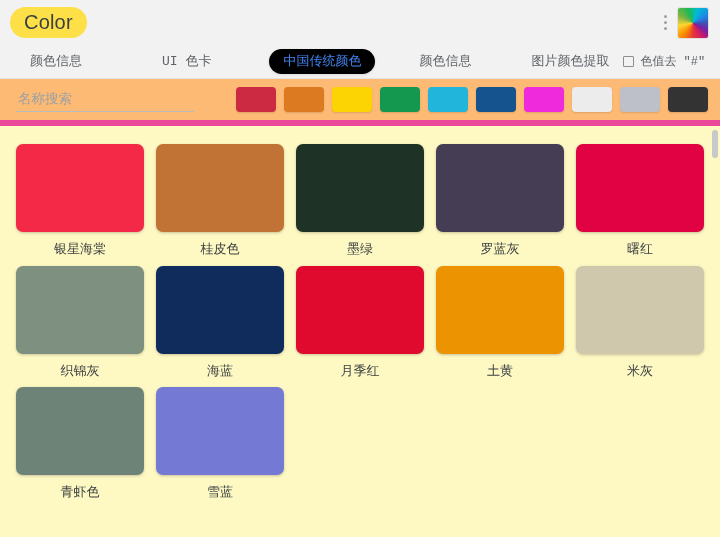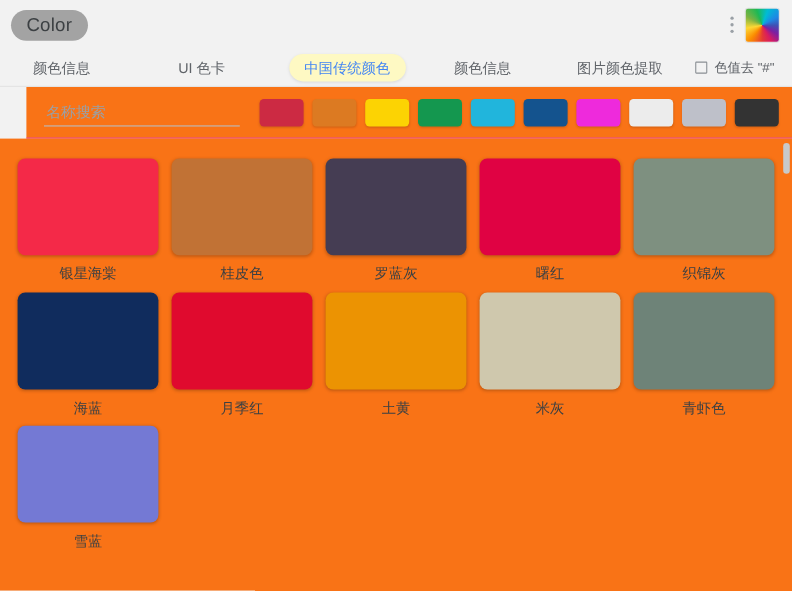--- a/index.html
+++ b/index.html
@@ -13,25 +13,25 @@
 
   
   .header {
     height: 45px; flex: 0 0 45px;
     background: #f2f2f2;
     display: flex; align-items: center;
     padding: 0 12px 0 10px;
     position: relative;
   }
   .title-pill {
-    background: #a3a3a3;
+    background: #fde047;
     color: #3c4043;
     border-radius: 16px;
     padding: 5px 14px 6px;
-    font-size: 17px;
+    font-size: 20px;
     line-height: 1;
     letter-spacing: .2px;
   }
   .header-right { margin-left: auto; display: flex; align-items: center; gap: 9px; }
   .dots { display: flex; flex-direction: column; gap: 3px; padding: 3px 2px; cursor: pointer; }
   .dots i { width: 3px; height: 3px; border-radius: 50%; background: #9aa0a6; display: block; }
   .rainbow {
     width: 30px; height: 30px; border-radius: 2px;
     background:
       conic-gradient(from 180deg at 50% 50%,
@@ -42,67 +42,67 @@
   }
 
   
   .tabbar {
     height: 34px; flex: 0 0 34px;
     display: flex; align-items: center;
     padding: 0 10px 0 0;
     border-bottom: 1px solid #e3e3e3;
     background: #f2f2f2;
     position: relative;
+    font-family: Liberation Mono, monospace;
   }
   .tabs { display: flex; align-items: center; }
   .tab {
     font-size: 13px; color: #5f6368;
     padding: 5px 14px;
     border-radius: 14px;
     white-space: nowrap;
     cursor: pointer;
     line-height: 1.2;
   }
   .tab.t0 { margin-left: 16px; }
-  .tab.active { background: #fef9c3; color: #4285f4; box-shadow: 0 1px 3px rgba(0,0,0,.10); }
+  .tab.active { background: #000000; color: #4285f4; box-shadow: 0 1px 3px rgba(0,0,0,.10); }
   .tab-gap-a { width: 52px; } .tab-gap-b { width: 44px; }
   .tab-gap-c { width: 30px; } .tab-gap-d { width: 32px; }
 
   .chk-wrap { margin-left: auto; display: flex; align-items: center; gap: 6px; cursor: pointer; padding-right: 6px; }
   .chk { width: 11px; height: 11px; border: 1.4px solid #8a8f94; border-radius: 1px; background: #f2f2f2; }
   .chk-label { font-size: 12px; color: #5f6368; white-space: nowrap; }
 
   
   .searchrow {
     height: 47px; flex: 0 0 47px;
     display: flex; align-items: center;
     padding: 0 12px 0 16px;
-    background: #f97316;
-    border-bottom: 1px solid #ec4899;
-    margin-left: 24px;
+    background: #fdba74;
+    border-bottom: 6px solid #ec4899;
   }
   .search-input {
     width: 178px;
     border: none; border-bottom: 1px solid #b9bcbe;
     background: transparent;
     font-size: 13.5px; color: #3c4043;
     font-family: inherit;
     padding: 4px 2px 5px;
     outline: none;
   }
   .search-input::placeholder { color: #9aa0a6; }
   .swatches { margin-left: auto; display: flex; align-items: center; gap: 8px; }
   .swatch { width: 40px; height: 25px; border-radius: 4px; cursor: pointer; box-shadow: 0 1px 2px rgba(0,0,0,.13); }
 
   
   .scroll-area {
     flex: 1 1 auto;
     overflow: hidden;
     position: relative;
-    background: #f97316;
+    background: #fef9c3;
     padding: 9px 16px 0 16px;
   }
   .grid { display: grid; grid-template-columns: repeat(5, 1fr); column-gap: 12px; row-gap: 0; }
   .card { padding-top: 9px; display: flex; flex-direction: column; align-items: center; cursor: pointer; }
   .swatch-big {
     width: 100%; height: 88px; border-radius: 7px;
     box-shadow: 0 1px 3px rgba(0,0,0,.22);
   }
   .card-label { font-size: 13px; color: #3c4043; margin-top: 9px; line-height: 1.2; }
 
@@ -169,20 +169,24 @@
     <div class="grid">
         <div class="card">
           <div class="swatch-big" style="background: rgb(244, 41, 72);"></div>
           <div class="card-label">银星海棠</div>
         </div>
         <div class="card">
           <div class="swatch-big" style="background: rgb(193, 114, 53);"></div>
           <div class="card-label">桂皮色</div>
         </div>
         <div class="card">
+          <div class="swatch-big" style="background: rgb(30, 51, 38);"></div>
+          <div class="card-label">墨绿</div>
+        </div>
+        <div class="card">
           <div class="swatch-big" style="background: rgb(69, 61, 83);"></div>
           <div class="card-label">罗蓝灰</div>
         </div>
         <div class="card">
           <div class="swatch-big" style="background: rgb(224, 2, 67);"></div>
           <div class="card-label">曙红</div>
         </div>
         <div class="card">
           <div class="swatch-big" style="background: rgb(126, 144, 128);"></div>
           <div class="card-label">织锦灰</div>

